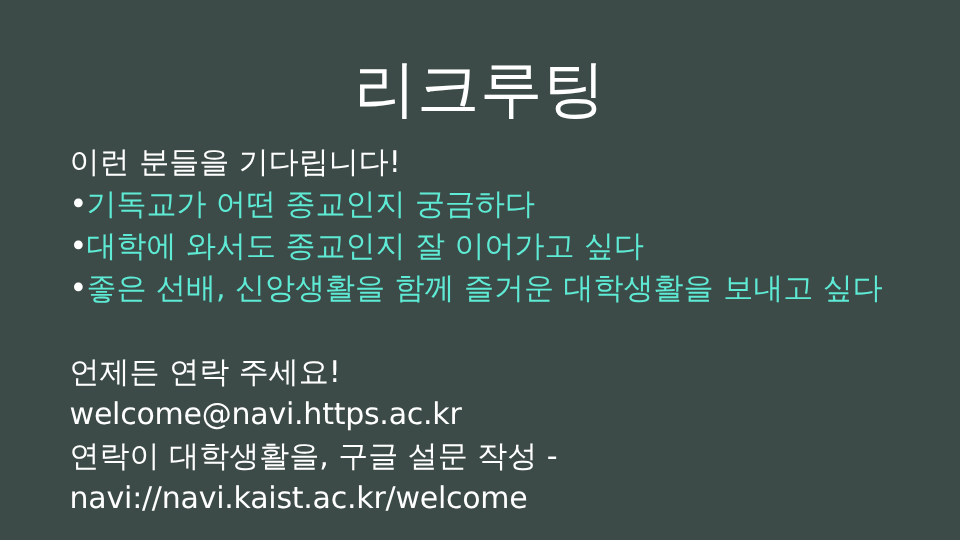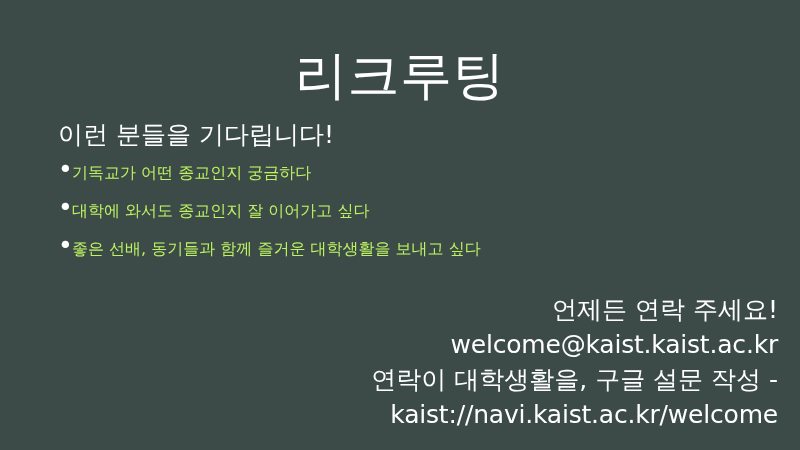--- a/index.html
+++ b/index.html
@@ -44,21 +44,20 @@
     left: 58px;
     width: 720px;
   }
 
   .block-invite {
     top: 117px;
   }
 
   .block-contact {
     top: 292px;
-    text-align: right;
   }
 
   .text-line {
     font-size: 25px;
     line-height: 35px;
     font-weight: 400;
     color: #ffffff;
     white-space: nowrap;
     letter-spacing: 0px;
   }
@@ -74,23 +73,23 @@
   .bullet-mark {
     display: inline-block;
     width: 14px;
     font-size: 25px;
     line-height: 35px;
     color: #ffffff;
   }
 
   .bullet-text {
     display: inline;
-    font-size: 16px;
+    font-size: 25px;
     line-height: 35px;
-    color: #bef264;
+    color: #5eead4;
   }
 
   .line-latin {
     font-family: "DejaVu Sans", "Liberation Sans", sans-serif;
     letter-spacing: -0.2px;
   }
 </style>
 </head>
 <body>
 
@@ -104,30 +103,30 @@
 
     <div class="bullet-line">
       <span class="bullet-mark">•</span><span class="bullet-text">기독교가 어떤 종교인지 궁금하다</span>
     </div>
 
     <div class="bullet-line">
       <span class="bullet-mark">•</span><span class="bullet-text">대학에 와서도 종교인지 잘 이어가고 싶다</span>
     </div>
 
     <div class="bullet-line">
-      <span class="bullet-mark">•</span><span class="bullet-text">좋은 선배, 동기들과 함께 즐거운 대학생활을 보내고 싶다</span>
+      <span class="bullet-mark">•</span><span class="bullet-text">좋은 선배, 신앙생활을 함께 즐거운 대학생활을 보내고 싶다</span>
     </div>
 
   </div>
 
   <div class="body-block block-contact">
 
     <div class="text-line">언제든 연락 주세요!</div>
 
-    <div class="text-line line-latin">welcome@kaist.kaist.ac.kr</div>
+    <div class="text-line line-latin">welcome@navi.https.ac.kr</div>
 
     <div class="text-line">연락이 대학생활을, 구글 설문 작성 -</div>
 
-    <div class="text-line line-latin">kaist://navi.kaist.ac.kr/welcome</div>
+    <div class="text-line line-latin">navi://navi.kaist.ac.kr/welcome</div>
 
   </div>
 
 </div>
 
 </body></html>

